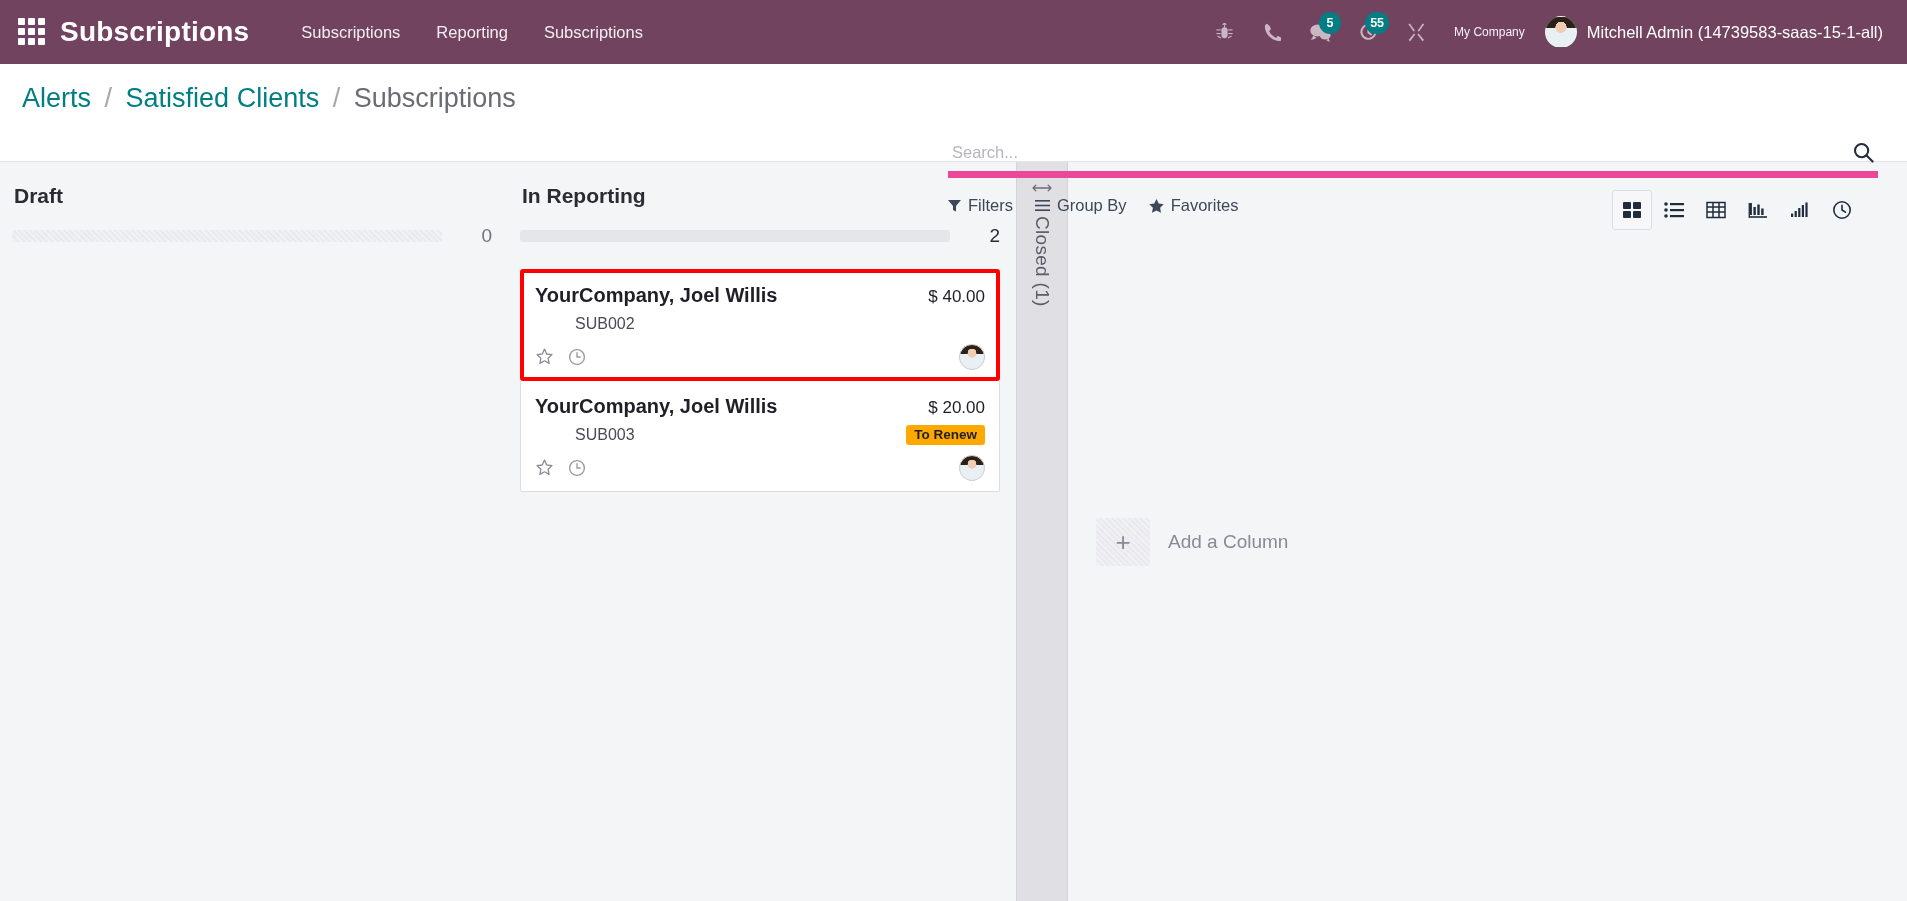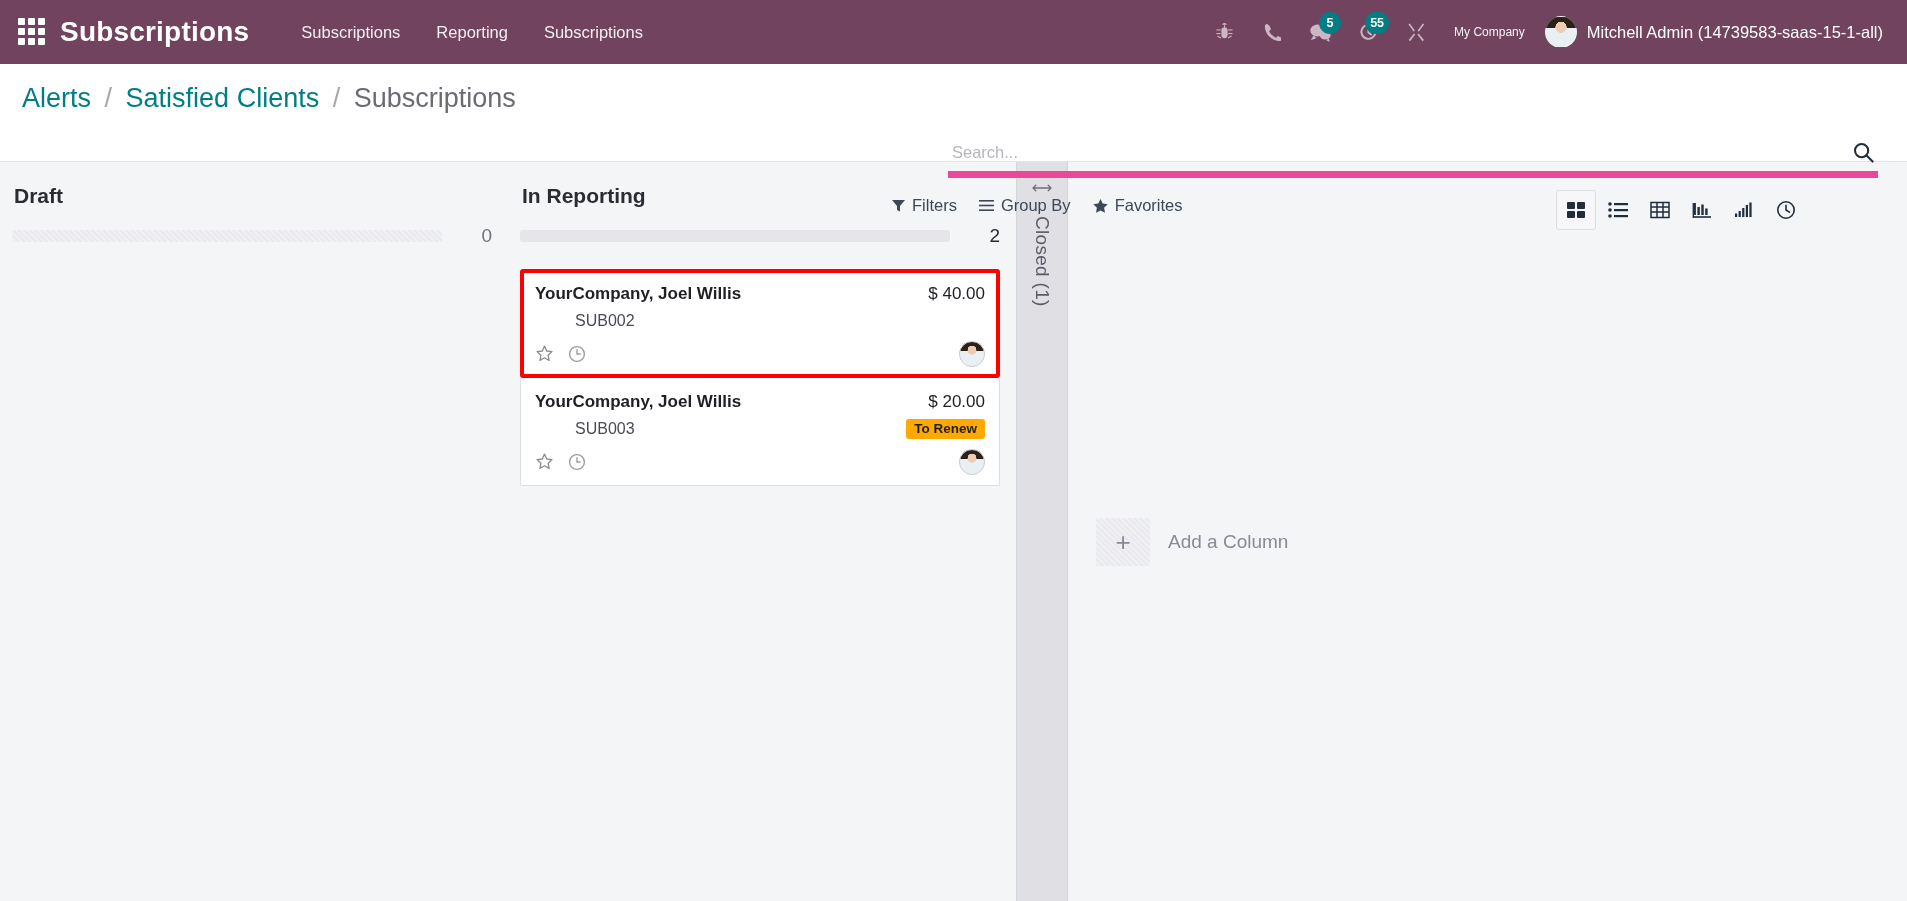--- a/index.html
+++ b/index.html
@@ -142,21 +142,21 @@
   .search-input::placeholder { color: #b5b5bd; }
   .search-icon-btn {
     color: #1f2d3d;
     cursor: pointer;
     display: flex; align-items: center;
     padding-left: 10px;
   }
 
   .cp-row2 {
     position: absolute;
-    left: 892px;
+    left: 948px;
     top: 132px;
     width: 930px;
     display: flex;
     align-items: flex-start;
   }
   .filter-btns { display: flex; align-items: center; gap: 22px; }
   .filter-btn {
     display: flex; align-items: center; gap: 7px;
     font-size: 16.5px;
     color: #3c4858;
@@ -249,21 +249,21 @@
     border: 4px solid #ff0000;
     border-radius: 3px;
     padding: 11px 11px 7px 11px;
   }
   .kcard-row1 {
     display: flex;
     justify-content: space-between;
     align-items: baseline;
     gap: 10px;
   }
-  .kcard-name { font-size: 17px; color: #1f1f26; font-weight: bold; }
+  .kcard-name { font-size: 20px; color: #1f1f26; font-weight: bold; }
   .kcard-amount { font-size: 17px; color: #1f1f26; white-space: nowrap; }
   .kcard-row2 {
     display: flex;
     justify-content: space-between;
     align-items: center;
     margin-top: 5px;
     min-height: 24px;
     margin-left: 40px;
   }
   .kcard-ref { font-size: 16px; color: #4a4a55; }

